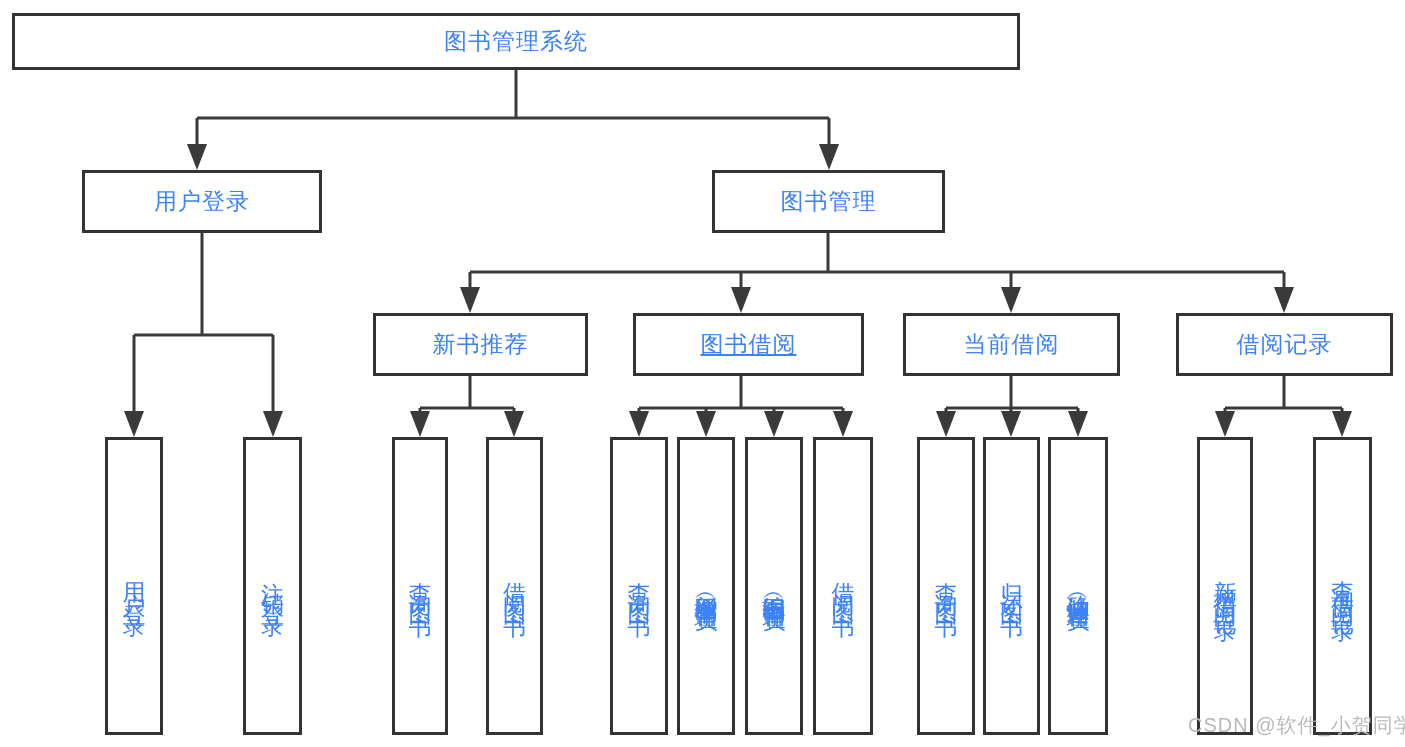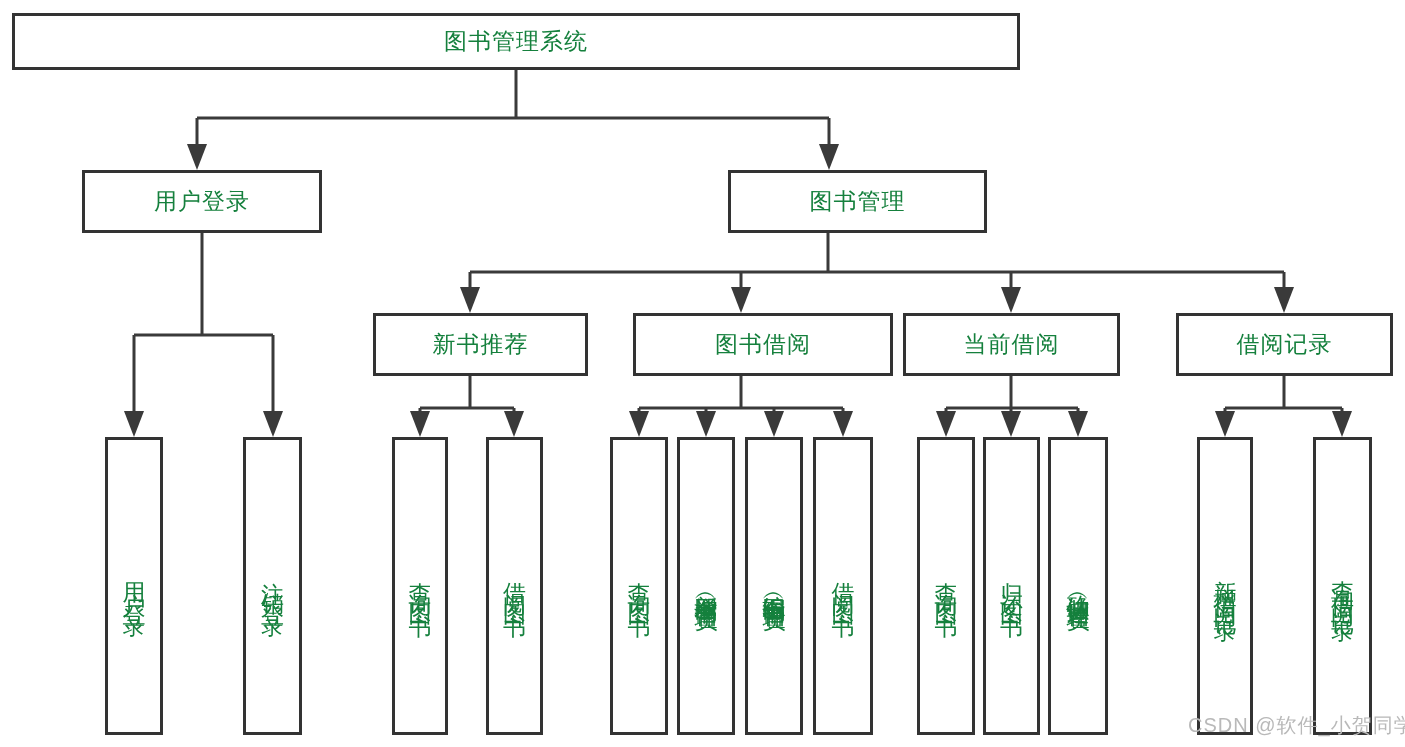--- a/index.html
+++ b/index.html
@@ -15,21 +15,21 @@
     position: absolute;
     left: 0; top: 0;
     width: 1405px; height: 747px;
     pointer-events: none;
   }
   .node {
     position: absolute;
     box-sizing: border-box;
     background: #ffffff;
     border: 3px solid #333333;
-    color: #15803d;
+    color: #3b82f6;
     display: flex;
     align-items: center;
     justify-content: center;
     text-align: center;
   }
   .hnode { font-size: 23px; letter-spacing: 1px; }
   .leaf  { font-size: 23px; }
   .leaf .vtext {
     writing-mode: vertical-rl;
     text-orientation: mixed;
@@ -95,24 +95,24 @@
       <polygon points="1001,411 1021,411 1011,437"></polygon>
       <polygon points="1068,411 1088,411 1078,437"></polygon>
       <polygon points="1215,411 1235,411 1225,437"></polygon>
       <polygon points="1332,411 1352,411 1342,437"></polygon>
     </g>
   </svg>
 
   <div class="node hnode" style="left:12px; top:13px; width:1008px; height:57px;">图书管理系统</div>
 
   <div class="node hnode" style="left:82px; top:170px; width:240px; height:63px;">用户登录</div>
-  <div class="node hnode" style="left:728px; top:170px; width:259px; height:63px;">图书管理</div>
+  <div class="node hnode" style="left:712px; top:170px; width:233px; height:63px;">图书管理</div>
 
   <div class="node hnode" style="left:373px; top:313px; width:215px; height:63px;">新书推荐</div>
-  <div class="node hnode" style="left:633px; top:313px; width:260px; height:63px;">图书借阅</div>
+  <div class="node hnode" style="left:633px; top:313px; width:231px; height:63px;text-decoration:underline;">图书借阅</div>
   <div class="node hnode" style="left:903px; top:313px; width:217px; height:63px;">当前借阅</div>
   <div class="node hnode" style="left:1176px; top:313px; width:217px; height:63px;">借阅记录</div>
 
   <div class="node leaf sp-wide" style="left:105px; top:437px; width:58px; height:298px;">
     <span class="vtext">用户登录</span>
   </div>
   <div class="node leaf sp-wide" style="left:243px; top:437px; width:59px; height:298px;">
     <span class="vtext">注销登录</span>
   </div>
 

